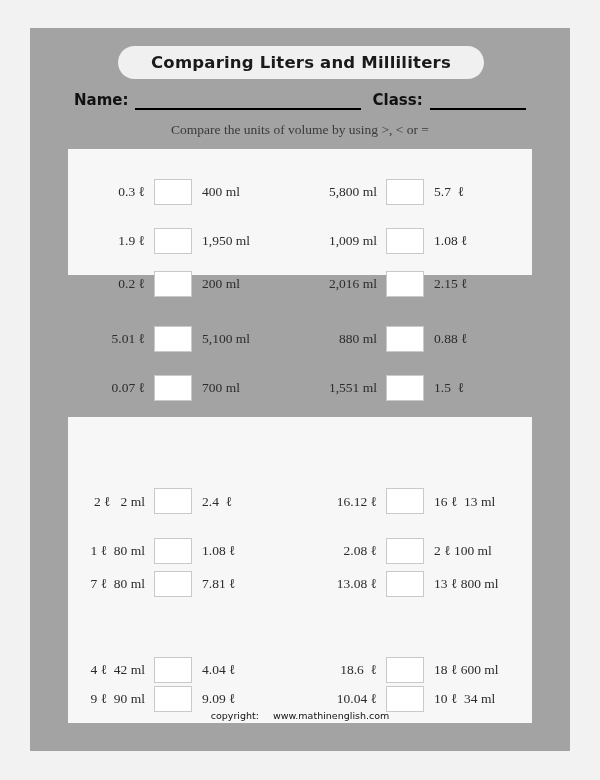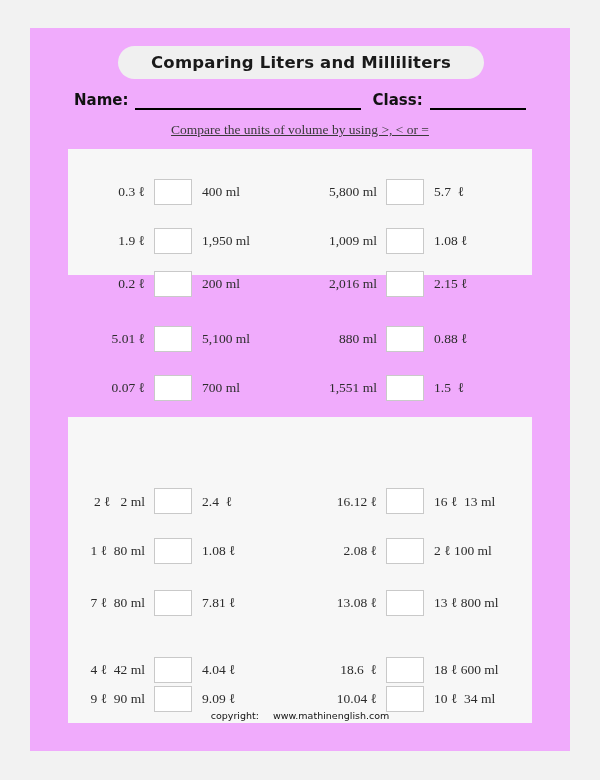--- a/index.html
+++ b/index.html
@@ -13,21 +13,21 @@
     font-family: "Liberation Serif", serif;
     overflow: hidden;
   }
 
   .page {
     position: absolute;
     left: 30px;
     top: 28px;
     width: 540px;
     height: 723px;
-    background: #f0abfc;
+    background: #a3a3a3;
   }
 
   
   .title-pill {
     position: absolute;
     left: 88px;
     top: 18px;
     width: 366px;
     height: 33px;
     background: #f0f0f0;
@@ -75,21 +75,20 @@
   
   .instruction {
     position: absolute;
     left: 0;
     top: 94px;
     width: 540px;
     text-align: center;
     font-family: "Liberation Serif", serif;
     font-size: 13.5px;
     color: #3a3a3a;
-    text-decoration: underline;
   }
 
   
   .panel {
     position: absolute;
     left: 38px;
     width: 464px;
     background: #f7f7f7;
   }
   #panel-1 { top: 121px; height: 126px; }
@@ -252,21 +251,21 @@
           <span class="operand op-left">1 ℓ  80 ml</span>
           <span class="answer-box"></span>
           <span class="operand op-right">1.08 ℓ</span>
         </div>
         <div class="cell">
           <span class="operand op-left">2.08 ℓ</span>
           <span class="answer-box"></span>
           <span class="operand op-right">2 ℓ 100 ml</span>
         </div>
       </div>
-      <div class="row" style="top: 173px;">
+      <div class="row" style="top: 154px;">
         <div class="cell">
           <span class="operand op-left">7 ℓ  80 ml</span>
           <span class="answer-box"></span>
           <span class="operand op-right">7.81 ℓ</span>
         </div>
         <div class="cell">
           <span class="operand op-left">13.08 ℓ</span>
           <span class="answer-box"></span>
           <span class="operand op-right">13 ℓ 800 ml</span>
         </div>

